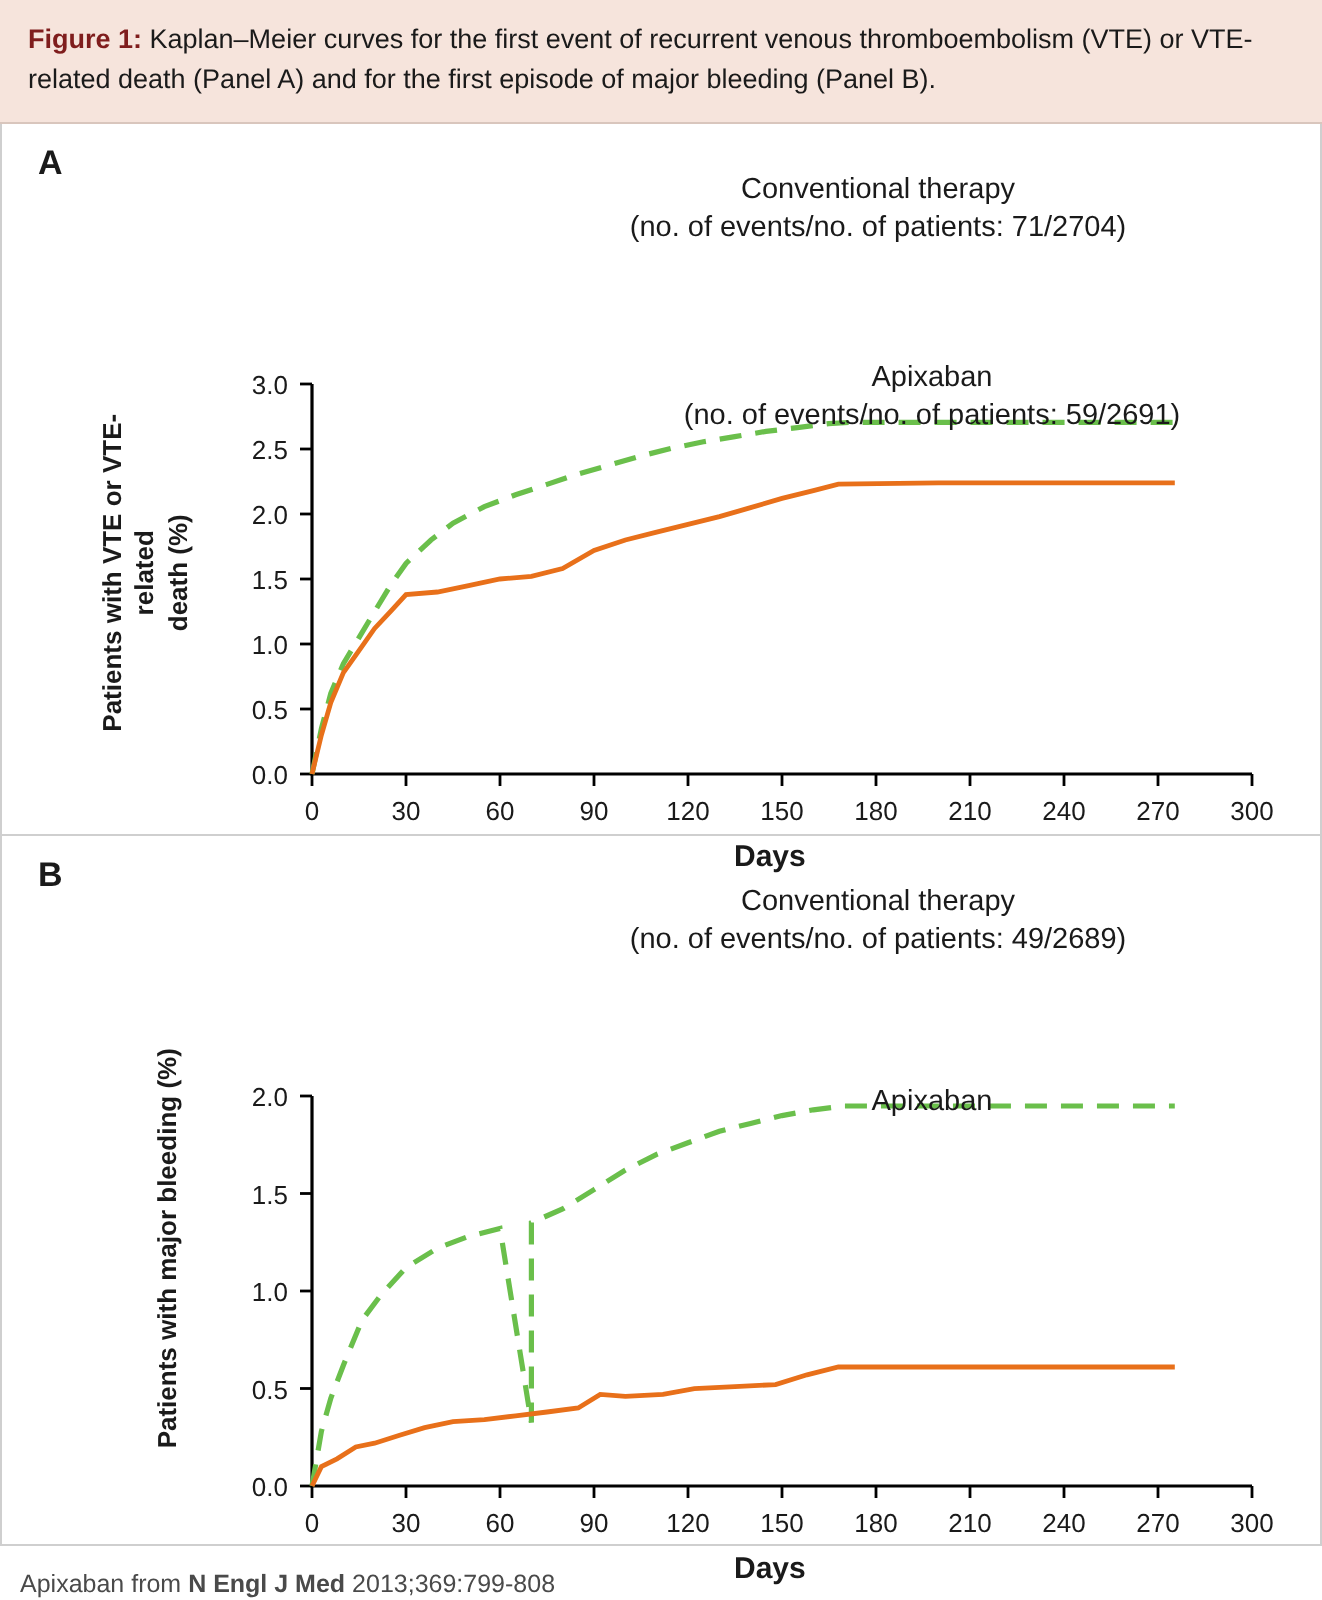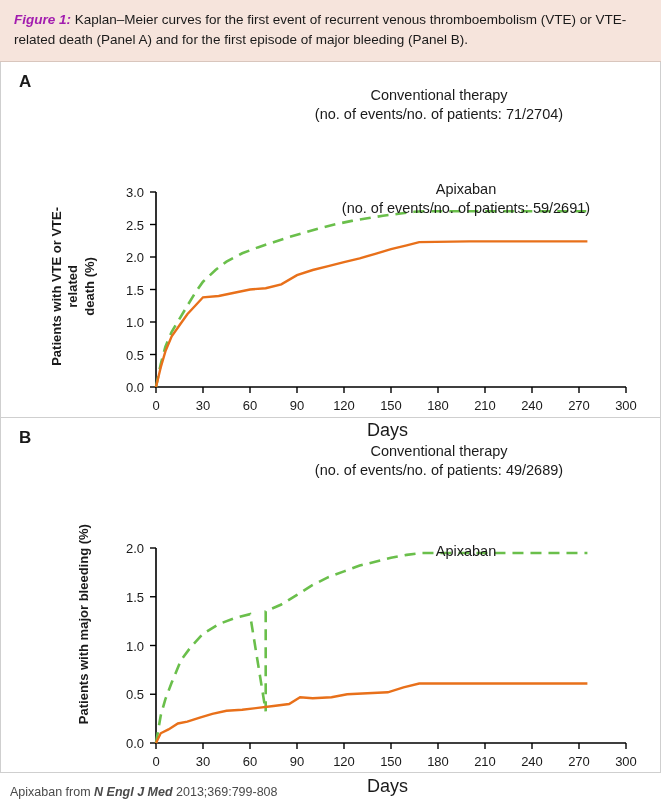--- a/index.html
+++ b/index.html
@@ -24,23 +24,22 @@
   
   .caption {
     background: #f6e4dc;
     border-bottom: 1px solid #d9c6bd;
     padding: 10px 14px 12px 14px;
     font-size: 13.5px;
     line-height: 1.45;
     color: #1a1a1a;
   }
   .caption .figlabel {
-    color: #a21caf;
-    font-weight: bold;
-    font-style: italic;
+    color: #7f1d1d;
+    font-weight: bold;
   }
 
   
   .panels {
     border: 1px solid #cfcfcf;
     border-top: none;
     margin: 0;
   }
   .panel {
     position: relative;
@@ -68,22 +67,22 @@
   .ylabel {
     position: absolute;
     font-weight: bold;
     font-size: 13px;
     text-align: center;
     line-height: 1.25;
     transform-origin: 50% 50%;
   }
   .xlabel {
     position: absolute;
-    font-weight: normal;
-    font-size: 18px;
+    font-weight: bold;
+    font-size: 15px;
   }
   .ann {
     position: absolute;
     font-size: 14.5px;
     text-align: center;
     line-height: 1.3;
     white-space: nowrap;
     margin-top: 18px;
   }
 
@@ -93,21 +92,21 @@
   .ticktext { font-family: "Liberation Sans", sans-serif; font-size: 13px; fill: #1a1a1a; }
   .series-conv { fill: none; stroke: #6abf4b; stroke-width: 2.6; stroke-dasharray: 11 7; }
   .series-apix { fill: none; stroke: #e8701a; stroke-width: 2.4; }
 
   
   .footer {
     padding: 12px 10px 0 10px;
     font-size: 12.5px;
     color: #4a4a4a;
   }
-  .footer .journal { font-style: italic; font-weight: bold; }
+  .footer .journal { font-weight: bold; }
 </style>
 </head>
 <body>
 
 <div class="page">
 
   <div class="caption">
     <span class="figlabel">Figure 1:</span><span> Kaplan–Meier curves for the first event of recurrent venous thromboembolism (VTE) or VTE-related death (Panel A) and for the first episode of major bleeding (Panel B).</span>
   </div>
 

